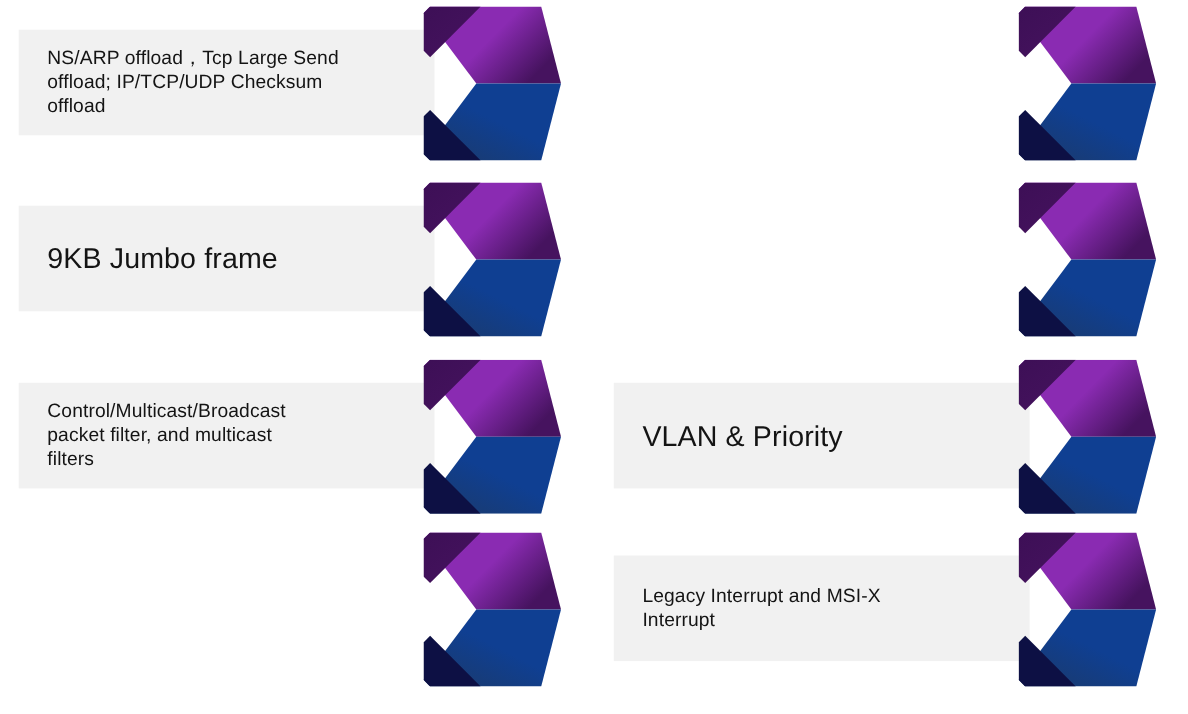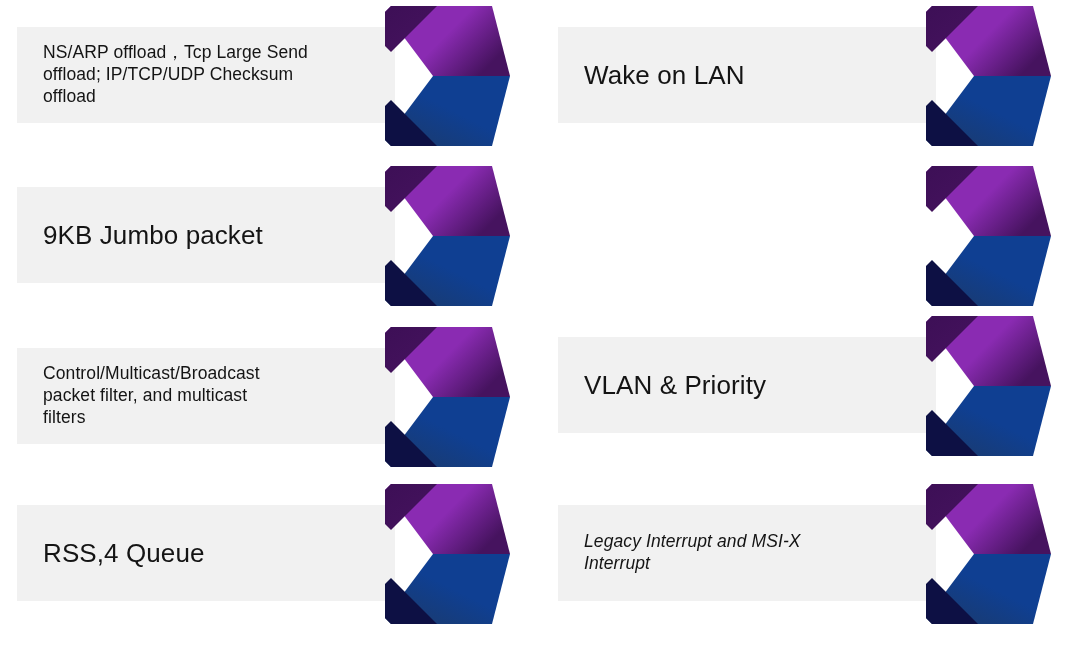--- a/index.html
+++ b/index.html
@@ -100,23 +100,20 @@
 
     <path d="M 48 70 L 125 70 L 107 140 L 6 140 L 0 134 Z" fill="url(#gb0)"></path>
 
     <path d="M 6 0 L 52 0 L 6 46 L 0 40 L 0 6 Z" fill="url(#gsp0)"></path>
 
     <path d="M 6 140 L 52 140 L 6 94 L 0 100 L 0 134 Z" fill="url(#gsb0)"></path>
   </svg>
       </div>
   </div>
     <div class="feature" style="left: 558px; top: 6px;">
-    <div class="plate size-lg">
-      <div class="plate-text">Wake on LAN</div>
-    </div>
     <div class="chevron">
   <svg width="125" height="140" viewBox="0 0 125 140" xmlns="http://www.w3.org/2000/svg">
     <defs>
       <linearGradient id="gp1" x1="0" y1="0" x2="1" y2="0.55">
         <stop offset="0" stop-color="#8a2bb2"></stop>
         <stop offset="0.55" stop-color="#8a2bb2"></stop>
         <stop offset="1" stop-color="#46135f"></stop>
       </linearGradient>
       <linearGradient id="gb1" x1="0.1" y1="1" x2="1" y2="0">
         <stop offset="0" stop-color="#1b3a6b"></stop>
@@ -138,21 +135,21 @@
     <path d="M 48 70 L 125 70 L 107 140 L 6 140 L 0 134 Z" fill="url(#gb1)"></path>
 
     <path d="M 6 0 L 52 0 L 6 46 L 0 40 L 0 6 Z" fill="url(#gsp1)"></path>
 
     <path d="M 6 140 L 52 140 L 6 94 L 0 100 L 0 134 Z" fill="url(#gsb1)"></path>
   </svg>
       </div>
   </div>
     <div class="feature" style="left: 17px; top: 166px;">
     <div class="plate size-lg">
-      <div class="plate-text">9KB Jumbo packet</div>
+      <div class="plate-text">9KB Jumbo frame</div>
     </div>
     <div class="chevron">
   <svg width="125" height="140" viewBox="0 0 125 140" xmlns="http://www.w3.org/2000/svg">
     <defs>
       <linearGradient id="gp2" x1="0" y1="0" x2="1" y2="0.55">
         <stop offset="0" stop-color="#8a2bb2"></stop>
         <stop offset="0.55" stop-color="#8a2bb2"></stop>
         <stop offset="1" stop-color="#46135f"></stop>
       </linearGradient>
       <linearGradient id="gb2" x1="0.1" y1="1" x2="1" y2="0">
@@ -246,21 +243,21 @@
     <path d="M 6 0 L 107 0 L 125 70 L 48 70 L 0 6 Z" fill="url(#gp4)"></path>
 
     <path d="M 48 70 L 125 70 L 107 140 L 6 140 L 0 134 Z" fill="url(#gb4)"></path>
 
     <path d="M 6 0 L 52 0 L 6 46 L 0 40 L 0 6 Z" fill="url(#gsp4)"></path>
 
     <path d="M 6 140 L 52 140 L 6 94 L 0 100 L 0 134 Z" fill="url(#gsb4)"></path>
   </svg>
       </div>
   </div>
-    <div class="feature" style="left: 558px; top: 316px;">
+    <div class="feature" style="left: 558px; top: 327px;">
     <div class="plate size-lg">
       <div class="plate-text">VLAN &amp; Priority</div>
     </div>
     <div class="chevron">
   <svg width="125" height="140" viewBox="0 0 125 140" xmlns="http://www.w3.org/2000/svg">
     <defs>
       <linearGradient id="gp5" x1="0" y1="0" x2="1" y2="0.55">
         <stop offset="0" stop-color="#8a2bb2"></stop>
         <stop offset="0.55" stop-color="#8a2bb2"></stop>
         <stop offset="1" stop-color="#46135f"></stop>
@@ -284,23 +281,20 @@
 
     <path d="M 48 70 L 125 70 L 107 140 L 6 140 L 0 134 Z" fill="url(#gb5)"></path>
 
     <path d="M 6 0 L 52 0 L 6 46 L 0 40 L 0 6 Z" fill="url(#gsp5)"></path>
 
     <path d="M 6 140 L 52 140 L 6 94 L 0 100 L 0 134 Z" fill="url(#gsb5)"></path>
   </svg>
       </div>
   </div>
     <div class="feature" style="left: 17px; top: 484px;">
-    <div class="plate size-lg">
-      <div class="plate-text">RSS,4 Queue</div>
-    </div>
     <div class="chevron">
   <svg width="125" height="140" viewBox="0 0 125 140" xmlns="http://www.w3.org/2000/svg">
     <defs>
       <linearGradient id="gp6" x1="0" y1="0" x2="1" y2="0.55">
         <stop offset="0" stop-color="#8a2bb2"></stop>
         <stop offset="0.55" stop-color="#8a2bb2"></stop>
         <stop offset="1" stop-color="#46135f"></stop>
       </linearGradient>
       <linearGradient id="gb6" x1="0.1" y1="1" x2="1" y2="0">
         <stop offset="0" stop-color="#1b3a6b"></stop>
@@ -320,21 +314,21 @@
     <path d="M 6 0 L 107 0 L 125 70 L 48 70 L 0 6 Z" fill="url(#gp6)"></path>
 
     <path d="M 48 70 L 125 70 L 107 140 L 6 140 L 0 134 Z" fill="url(#gb6)"></path>
 
     <path d="M 6 0 L 52 0 L 6 46 L 0 40 L 0 6 Z" fill="url(#gsp6)"></path>
 
     <path d="M 6 140 L 52 140 L 6 94 L 0 100 L 0 134 Z" fill="url(#gsb6)"></path>
   </svg>
       </div>
   </div>
-    <div class="feature" style="left: 558px; top: 484px; font-style: italic;">
+    <div class="feature" style="left: 558px; top: 484px;">
     <div class="plate size-sm">
       <div class="plate-text">Legacy Interrupt and MSI-X
 Interrupt</div>
     </div>
     <div class="chevron">
   <svg width="125" height="140" viewBox="0 0 125 140" xmlns="http://www.w3.org/2000/svg">
     <defs>
       <linearGradient id="gp7" x1="0" y1="0" x2="1" y2="0.55">
         <stop offset="0" stop-color="#8a2bb2"></stop>
         <stop offset="0.55" stop-color="#8a2bb2"></stop>

